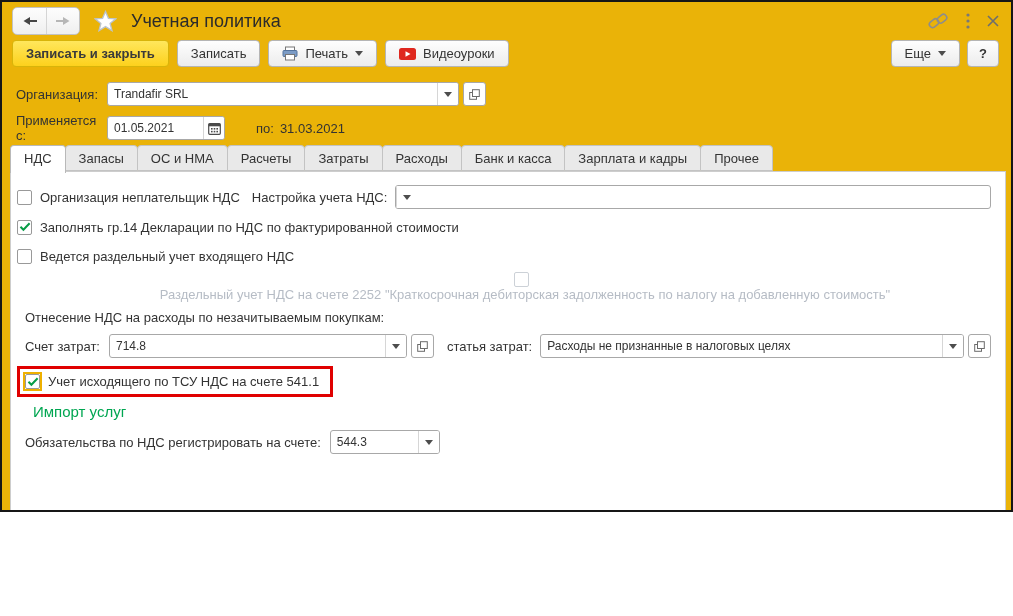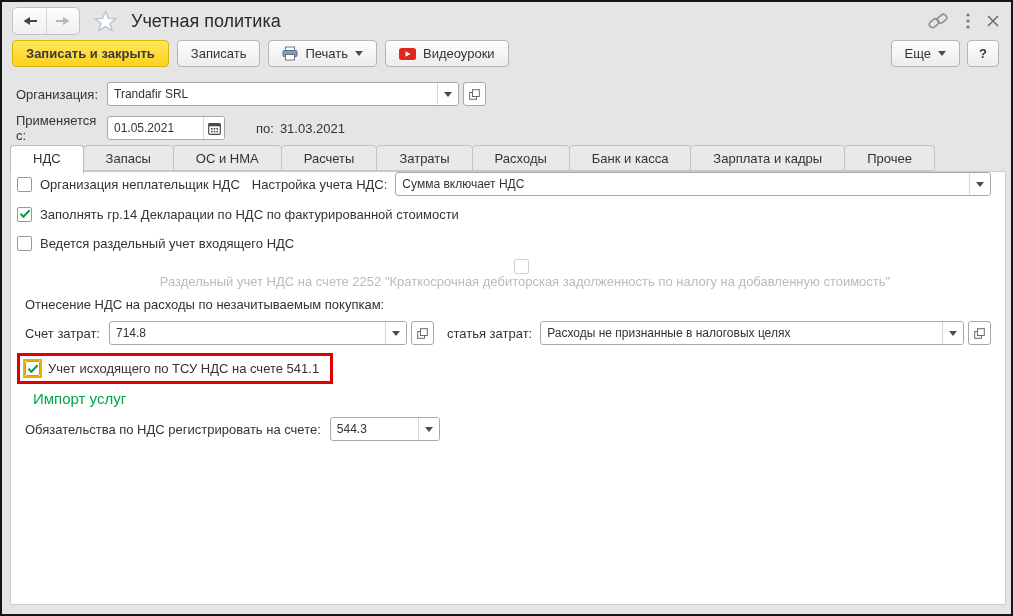--- a/index.html
+++ b/index.html
@@ -1,18 +1,18 @@
 <!DOCTYPE html>
 <html><head>
 <meta charset="utf-8">
 <style>
   html,body{margin:0;padding:0;background:#fff;}
   .window{
-    position:relative;width:1013px;height:616px;box-sizing:border-box;
-    border:2px solid #161616;background:#e5e5e5;overflow:hidden;
+    position:relative;width:1013px;height:512px;box-sizing:border-box;
+    border:2px solid #161616;background:#eab308;overflow:hidden;
     font-family:"Liberation Sans",sans-serif;font-size:13px;color:#333;
   }
   
   .titlebar{position:absolute;top:4px;left:10px;right:12px;height:30px;display:flex;align-items:center;}
   .navgroup{display:flex;border:1px solid #c2c2c2;border-radius:5px;overflow:hidden;background:linear-gradient(#fdfdfd,#efefef);height:26px;}
   .navbtn{border:none;background:transparent;width:33px;display:flex;align-items:center;justify-content:center;cursor:pointer;padding:0;}
   .navbtn+.navbtn{border-left:1px solid #d5d5d5;}
   .star{margin-left:14px;display:flex;align-items:center;}
   .page-title{font-size:18px;font-weight:400;color:#2b2b2b;margin:0 0 0 14px;white-space:nowrap;}
   .title-actions{margin-left:auto;display:flex;align-items:center;gap:17px;}
@@ -32,29 +32,29 @@
   .fieldrow{position:absolute;left:14px;display:flex;align-items:center;}
   .flabel{width:91px;flex:none;}
   .combo{display:inline-flex;align-items:stretch;height:24px;border:1px solid #a8a8a8;border-radius:3px;background:#fff;box-sizing:border-box;overflow:hidden;}
   .combo-input{border:none;outline:none;flex:1;min-width:0;padding:0 2px 0 6px;font-family:inherit;font-size:12px;color:#333;background:transparent;}
   .combo-btn{border:none;border-left:1px solid #d6d6d6;background:#fff;width:21px;flex:none;display:flex;align-items:center;justify-content:center;cursor:pointer;padding:0;}
   .sq-btn{width:23px;height:24px;margin-left:4px;border:1px solid #a8a8a8;border-radius:3px;background:#fff;display:inline-flex;align-items:center;justify-content:center;cursor:pointer;padding:0;flex:none;}
   .plain-val{margin-left:10px;}
   
   .tabs{position:absolute;top:143px;left:8px;display:flex;align-items:flex-start;z-index:3;}
   .tab{
-    height:26px;line-height:25px;padding:0 22px;background:#e9e9e9;border:1px solid #c3c3c3;
+    height:26px;line-height:25px;padding:0 13px;background:#e9e9e9;border:1px solid #c3c3c3;
     border-radius:4px 4px 0 0;margin-left:-1px;cursor:pointer;white-space:nowrap;box-sizing:border-box;color:#333;
   }
   .tab:first-child{margin-left:0;}
   .tab.active{background:#fff;border-color:#b9b9b9;border-bottom:none;height:28px;position:relative;z-index:4;}
   
   .content{
     position:absolute;left:8px;top:169px;width:996px;height:434px;box-sizing:border-box;
-    border:1px solid #cdcdcd;background:#fff;padding:0 14px 0 6px;
+    border:1px solid #cdcdcd;background:#fff;padding:13px 14px 0 6px;
   }
   .row{display:flex;align-items:center;}
   .checkbox{
     width:15px;height:15px;flex:none;border:1px solid #999;border-radius:2px;background:#fff;
     display:inline-flex;align-items:center;justify-content:center;cursor:pointer;box-sizing:border-box;
   }
   .checkbox .tick{display:none;}
   .checkbox.checked .tick{display:block;}
   .checkbox.disabled{border-color:#ccd1d7;cursor:default;}
   .cb-label{margin-left:8px;white-space:nowrap;}
@@ -195,21 +195,20 @@
 
   <div class="content">
 
     <div class="row" style="height:24px;margin-bottom:6px;">
       <span class="checkbox">
         
       </span>
       <span class="cb-label">Организация неплательщик НДС</span>
       <span class="nowrap" style="margin-left:12px;">Настройка учета НДС:</span>
       <div class="combo grow" style="margin-left:8px;">
-        <input class="combo-input" value="Сумма включает НДС" style="">
         <button class="combo-btn">
             <i class="caret"></i>
           </button>
       </div>
     </div>
 
     <div class="row" style="height:24px;margin-bottom:5px;">
       <span class="checkbox checked">
         <svg class="tick" width="12" height="10" viewBox="0 0 12 10">
             <path d="M1.5 4.8L4.4 7.8 10.6 1.2" fill="none" stroke="#089c46" stroke-width="2"></path>

